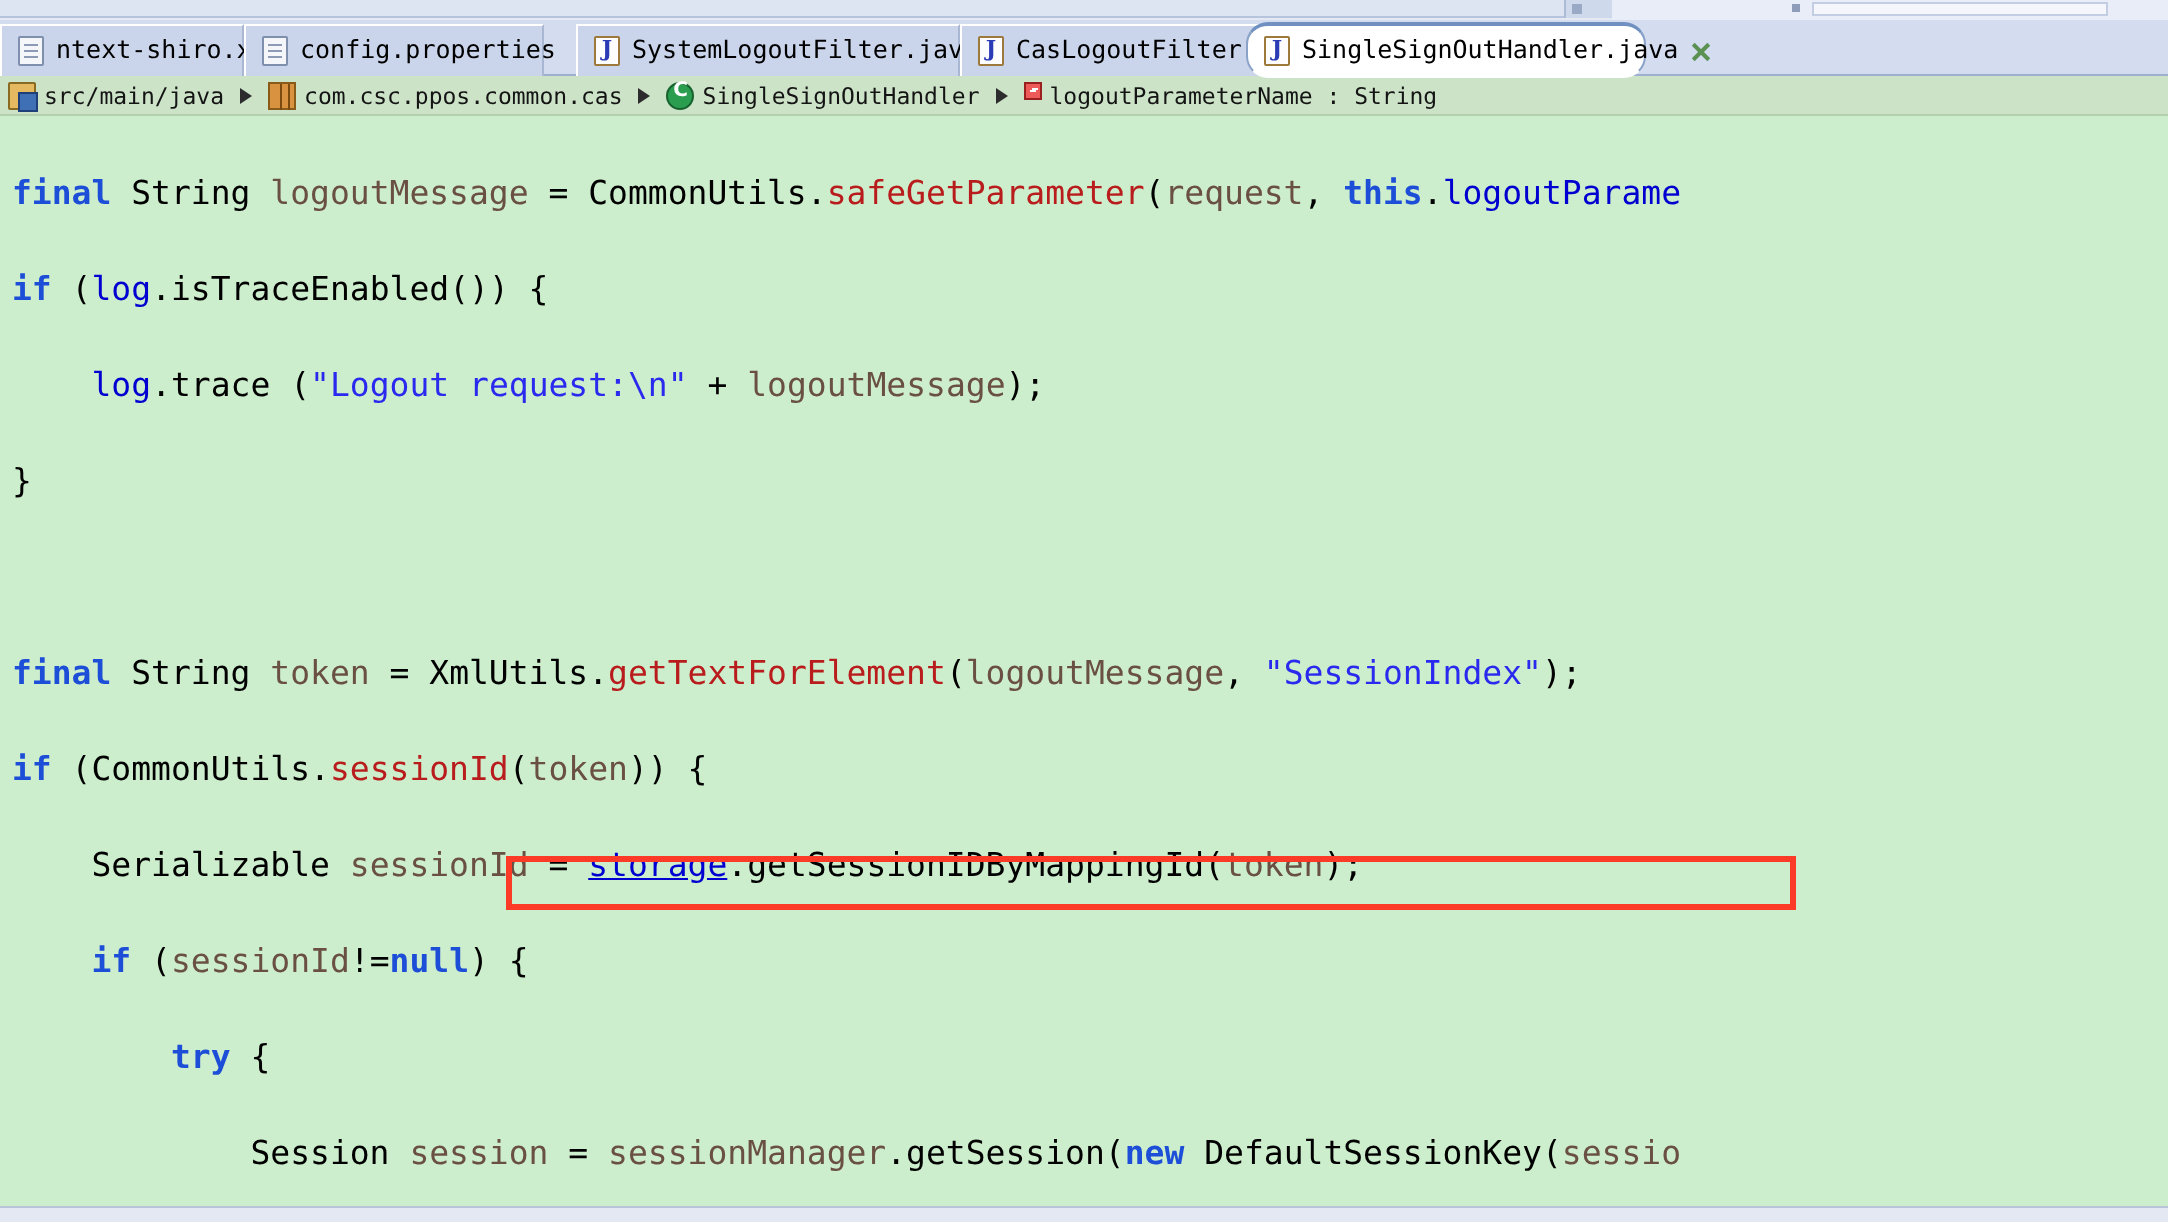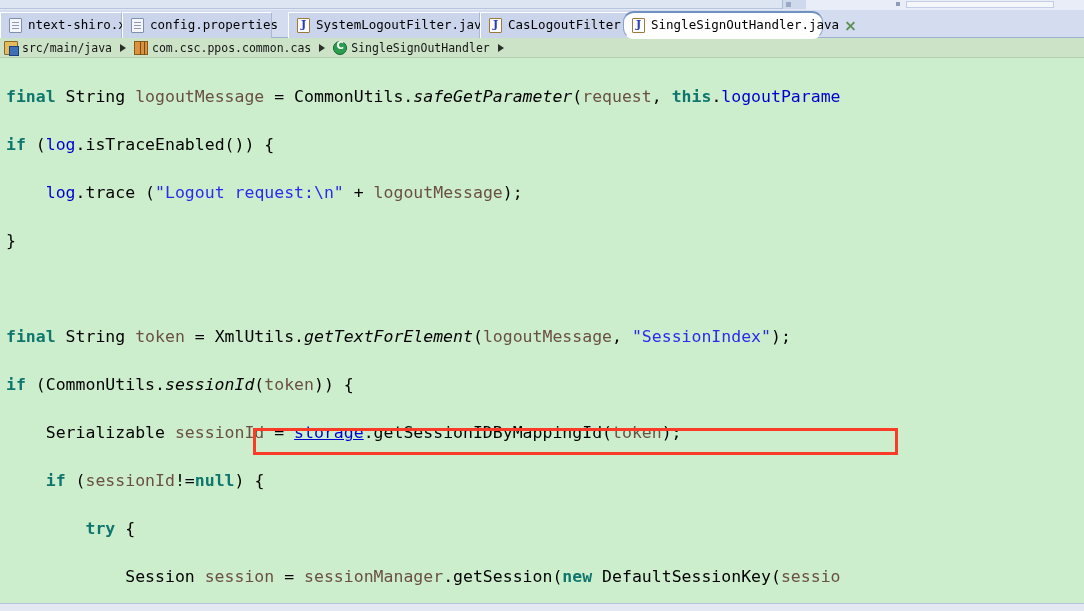--- a/index.html
+++ b/index.html
@@ -243,25 +243,25 @@
     width: 1500px;
     font-family: "DejaVu Sans Mono", monospace;
     font-size: 16.5px;
     line-height: 24px;
     color: #000000;
     white-space: pre;
   }
   .code .ln { display: block; height: 24px; padding-left: 6px; }
 
   
-  .kw   { color: #0f766e; font-weight: bold; }
+  .kw   { color: #1d4ed8; font-weight: bold; }
   .str  { color: #2a2aef; }
   .fld  { color: #0000d0; }
   .fldu { color: #0000d0; text-decoration: underline; }
-  .stat { color: #000000; font-style: italic; }
+  .stat { color: #b91c1c; }
   .loc  { color: #6a5042; }
 
   
   .hl-box {
     position: absolute;
     left: 253px; top: 370px;
     width: 645px; height: 27px;
     border: 3px solid #fb3b28;
     background: transparent;
     pointer-events: none;
@@ -347,20 +347,24 @@
       <span>com.csc.ppos.common.cas</span>
     </div>
     <span class="crumb-arrow"></span>
 
     <div class="crumb">
       <span class="ci ci-class"></span>
       <span>SingleSignOutHandler</span>
     </div>
     <span class="crumb-arrow"></span>
 
+    <div class="crumb">
+      <span class="ci ci-field"></span>
+      <span>logoutParameterName : String</span>
+    </div>
   </div>
 
   <div class="code-area">
     <div class="code">
 <span class="ln"><span class="kw">final</span> String <span class="loc">logoutMessage</span> = CommonUtils.<span class="stat">safeGetParameter</span>(<span class="loc">request</span>, <span class="kw">this</span>.<span class="fld">logoutParame</span></span>
 <span class="ln"><span class="kw">if</span> (<span class="fld">log</span>.isTraceEnabled()) {</span>
 <span class="ln">    <span class="fld">log</span>.trace (<span class="str">"Logout request:\n"</span> + <span class="loc">logoutMessage</span>);</span>
 <span class="ln">}</span>
 <span class="ln"> </span>
 <span class="ln"><span class="kw">final</span> String <span class="loc">token</span> = XmlUtils.<span class="stat">getTextForElement</span>(<span class="loc">logoutMessage</span>, <span class="str">"SessionIndex"</span>);</span>

